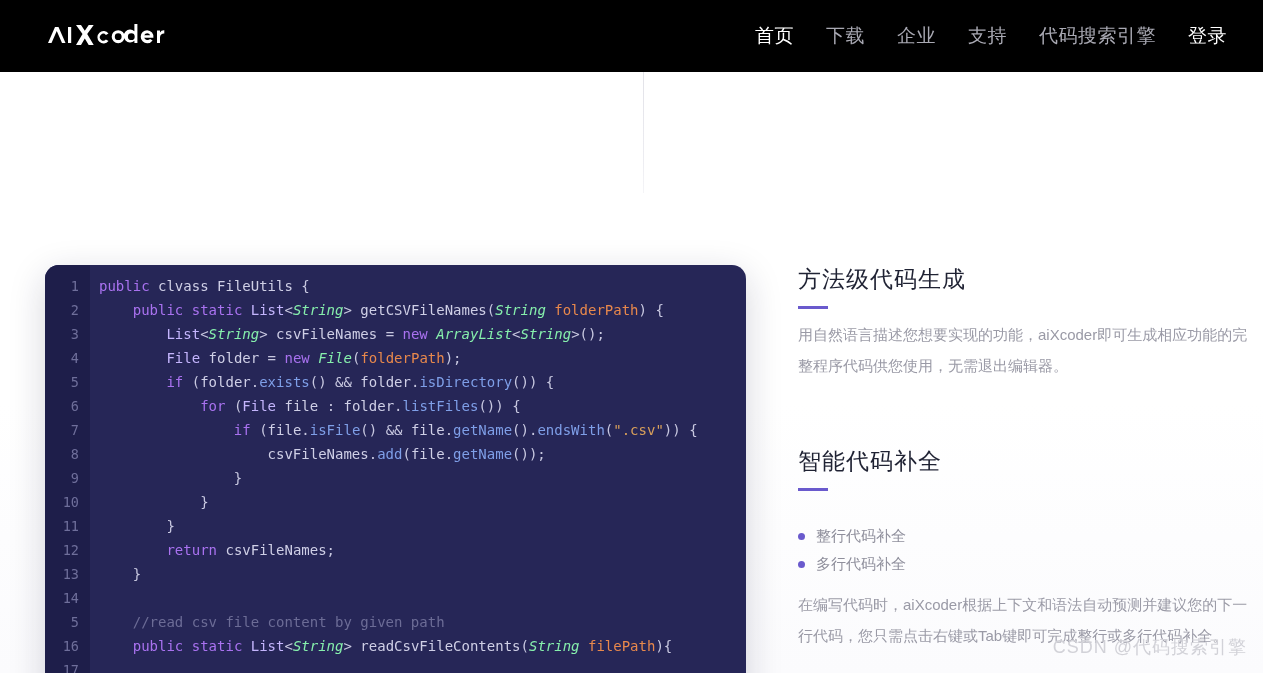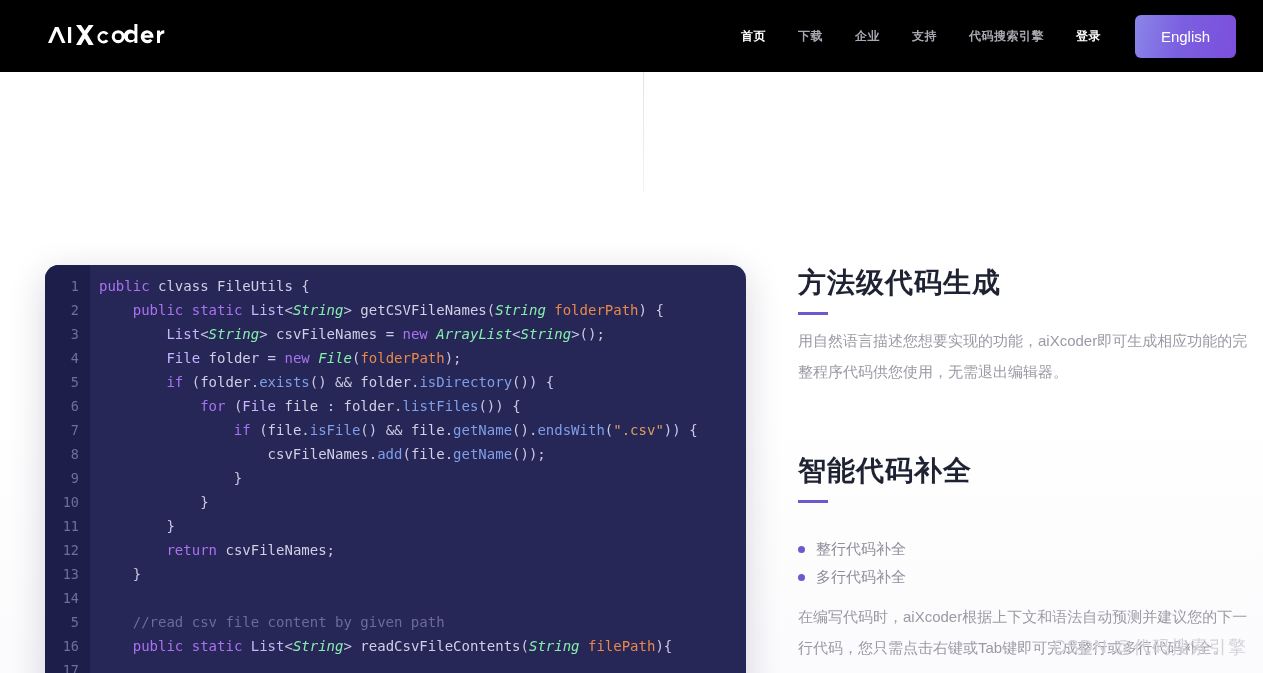--- a/index.html
+++ b/index.html
@@ -20,22 +20,22 @@
     position:absolute; left:48px; top:50%; transform:translateY(-50%);
     display:flex; align-items:center; height:34px;
   }
   #logo svg { display:block; }
 
   #nav {
     position:absolute; right:20px; top:0; height:72px;
     display:flex; align-items:center; gap:0px;
   }
   .nav-item {
-    color:#a9a9b3; font-size:12px; letter-spacing:.5px;
-    padding:0 16px; line-height:72px; cursor:pointer; white-space:nowrap;font-weight:bold;
+    color:#a9a9b3; font-size:19px; letter-spacing:.5px;
+    padding:0 16px; line-height:72px; cursor:pointer; white-space:nowrap;
   }
   .nav-item.active { color:#ffffff; }
   #english-btn {
     margin-left:18px; margin-right:7px;
     width:101px; height:43px; border-radius:6px;
     background:linear-gradient(100deg,#8b86e8 0%, #7b5fe0 45%, #7c4fdc 100%);
     color:#ffffff; font-size:15px;
     display:flex; align-items:center; justify-content:center;
     cursor:pointer; border:none;
     font-family:"Liberation Sans", sans-serif;
@@ -87,21 +87,21 @@
   .cm  { color:#3fb27f; }          
   .cmg { color:#6c6c96; }          
   .op  { color:#c8c8e0; }
   .pn  { color:#cfcfe6; }
 
   
   #right-col {
     position:absolute; left:798px; top:193px; width:450px;
   }
   .sec-title {
-    font-size:28px; font-weight:bold; color:#1f2233; letter-spacing:1px;
+    font-size:23px; font-weight:normal; color:#1f2233; letter-spacing:1px;
     line-height:1.25;
   }
   .accent-bar {
     width:30px; height:3px; background:#6a5acd; margin-top:12px;
   }
   .sec-body {
     margin-top:10px; font-size:15px; color:#9a9aa6; line-height:31px;
   }
   #section-2 { margin-top:66px; }
   .bullets { margin-top:32px; }
@@ -149,21 +149,20 @@
     </svg>
   </div>
 
   <div id="nav">
     <div class="nav-item active">首页</div>
     <div class="nav-item">下载</div>
     <div class="nav-item">企业</div>
     <div class="nav-item">支持</div>
     <div class="nav-item">代码搜索引擎</div>
     <div class="nav-item active">登录</div>
-    <button id="english-btn">English</button>
   </div>
 </div>
 
 <div id="hero">
 
   <div id="divider"></div>
 
   <div id="code-card">
 
     <div id="gutter">

